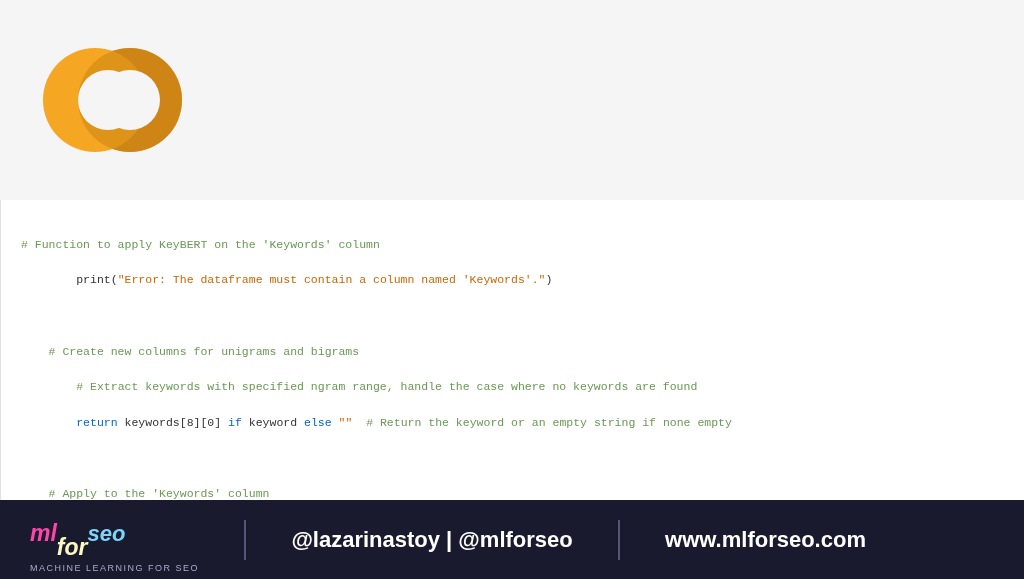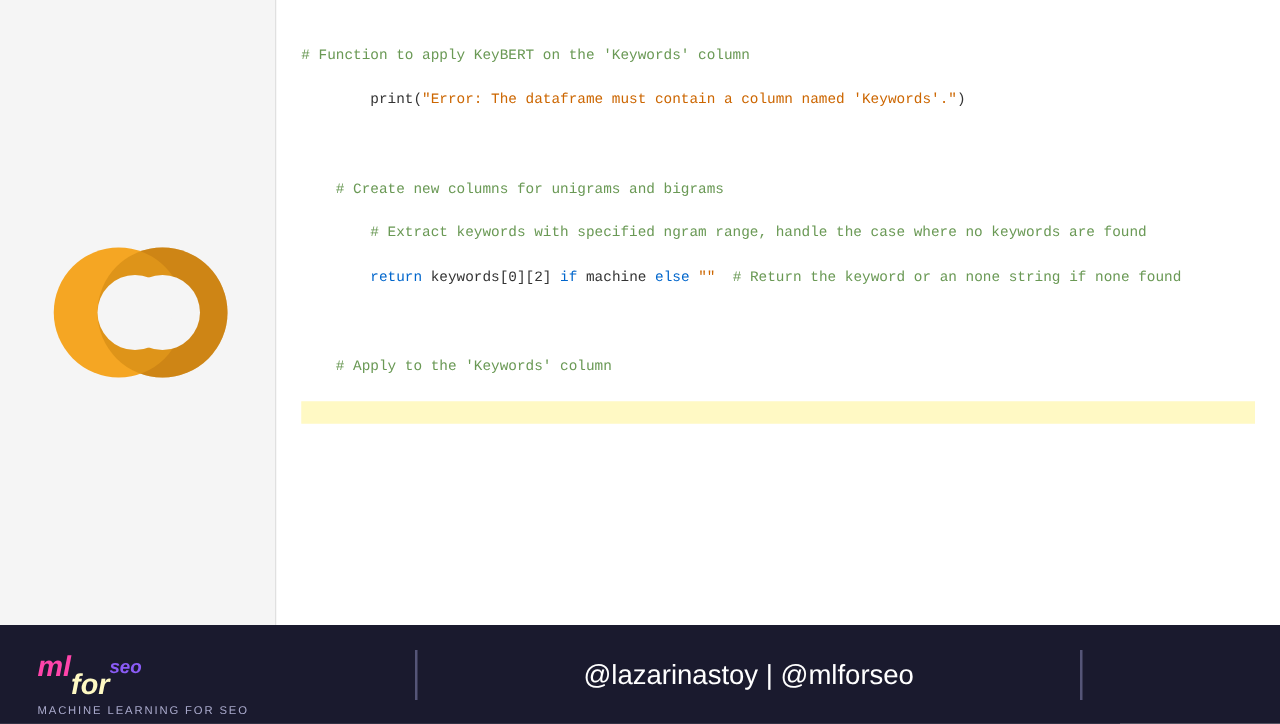--- a/index.html
+++ b/index.html
@@ -9,20 +9,21 @@
       background: #1a1a2e;
       font-family: 'Courier New', Courier, monospace;
       overflow: hidden;
     }
 
     .main-content {
       display: flex;
       width: 1024px;
       height: 500px;
       background: #f5f5f5;
+      flex-direction: column;
     }
 
     .logo-panel {
       width: 220px;
       min-width: 220px;
       background: #f5f5f5;
       display: flex;
       align-items: center;
       justify-content: center;
       padding: 20px;
@@ -71,21 +72,21 @@
       font-size: 9px;
       color: #aaaacc;
       letter-spacing: 1.5px;
       text-transform: uppercase;
       margin-top: 2px;
     }
 
     .footer-handle {
       font-family: Arial, sans-serif;
       font-size: 22px;
-      font-weight: 400;
+      font-weight: 700;
       color: #ffffff;
       text-align: right;
     }
 
     .footer-url {
       font-family: Arial, sans-serif;
       font-size: 22px;
       font-weight: 700;
       color: #ffffff;
     }
@@ -137,21 +138,21 @@
   </div>
   </div>
 
   <div class="code-panel">
     <div class="code-content">
 <span class="code-line"><span style="color:#6a9955;"># Function to apply KeyBERT on the 'Keywords' column</span></span>
 <span class="code-line">        <span style="color:#333;">print(</span><span style="color:#cc6600;">"Error: The dataframe must contain a column named 'Keywords'."</span><span style="color:#333;">)</span></span>
 <span class="code-line"> </span>
 <span class="code-line">    <span style="color:#6a9955;"># Create new columns for unigrams and bigrams</span></span>
 <span class="code-line">        <span style="color:#6a9955;"># Extract keywords with specified ngram range, handle the case where no keywords are found</span></span>
-<span class="code-line">        <span style="color:#0066cc;">return</span> <span style="color:#333;">keywords[0][2]</span> <span style="color:#0066cc;">if</span> <span style="color:#333;">machine</span> <span style="color:#0066cc;">else</span> <span style="color:#cc6600;">""</span>  <span style="color:#6a9955;"># Return the keyword or an none string if none found</span></span>
+<span class="code-line">        <span style="color:#0066cc;">return</span> <span style="color:#333;">keywords[8][0]</span> <span style="color:#0066cc;">if</span> <span style="color:#333;">keyword</span> <span style="color:#0066cc;">else</span> <span style="color:#cc6600;">""</span>  <span style="color:#6a9955;"># Return the keyword or an empty string if none empty</span></span>
 <span class="code-line"> </span>
 <span class="code-line">    <span style="color:#6a9955;"># Apply to the 'Keywords' column</span></span>
 <span class="code-line highlighted-line">          </span>
 
 
 
 
 
 
 
@@ -169,24 +170,25 @@
 
     </div>
   </div>
 </div>
 
 <div class="footer">
   <div class="footer-logo">
     <div style="display:flex;align-items:center;">
       <span style="font-family:'Arial Black',Arial,sans-serif;font-size:23px;font-weight:900;font-style:italic;color:#ff44aa;letter-spacing:0px;">ml</span>
         <span style="font-family:'Arial Black',Arial,sans-serif;font-size:23px;font-weight:900;font-style:italic;color:#fef9c3;letter-spacing:0px;margin-top:28px;">for</span>
-        <span style="font-family:'Arial Black',Arial,sans-serif;font-size:15px;font-weight:900;font-style:italic;color:#8b5cf6;letter-spacing:0px;">seo</span>
+        <span style="font-family:'Arial Black',Arial,sans-serif;font-size:22px;font-weight:900;font-style:italic;color:#7dd3fc;letter-spacing:0px;">seo</span>
     </div>
     <div class="footer-subtitle">machine learning for seo</div>
   </div>
 
   <div class="divider-line"></div>
 
   <div class="footer-handle">@lazarinastoy | @mlforseo</div>
 
   <div class="divider-line"></div>
 
+  <div class="footer-url">www.mlforseo.com</div>
 </div>
 
 </body></html>

